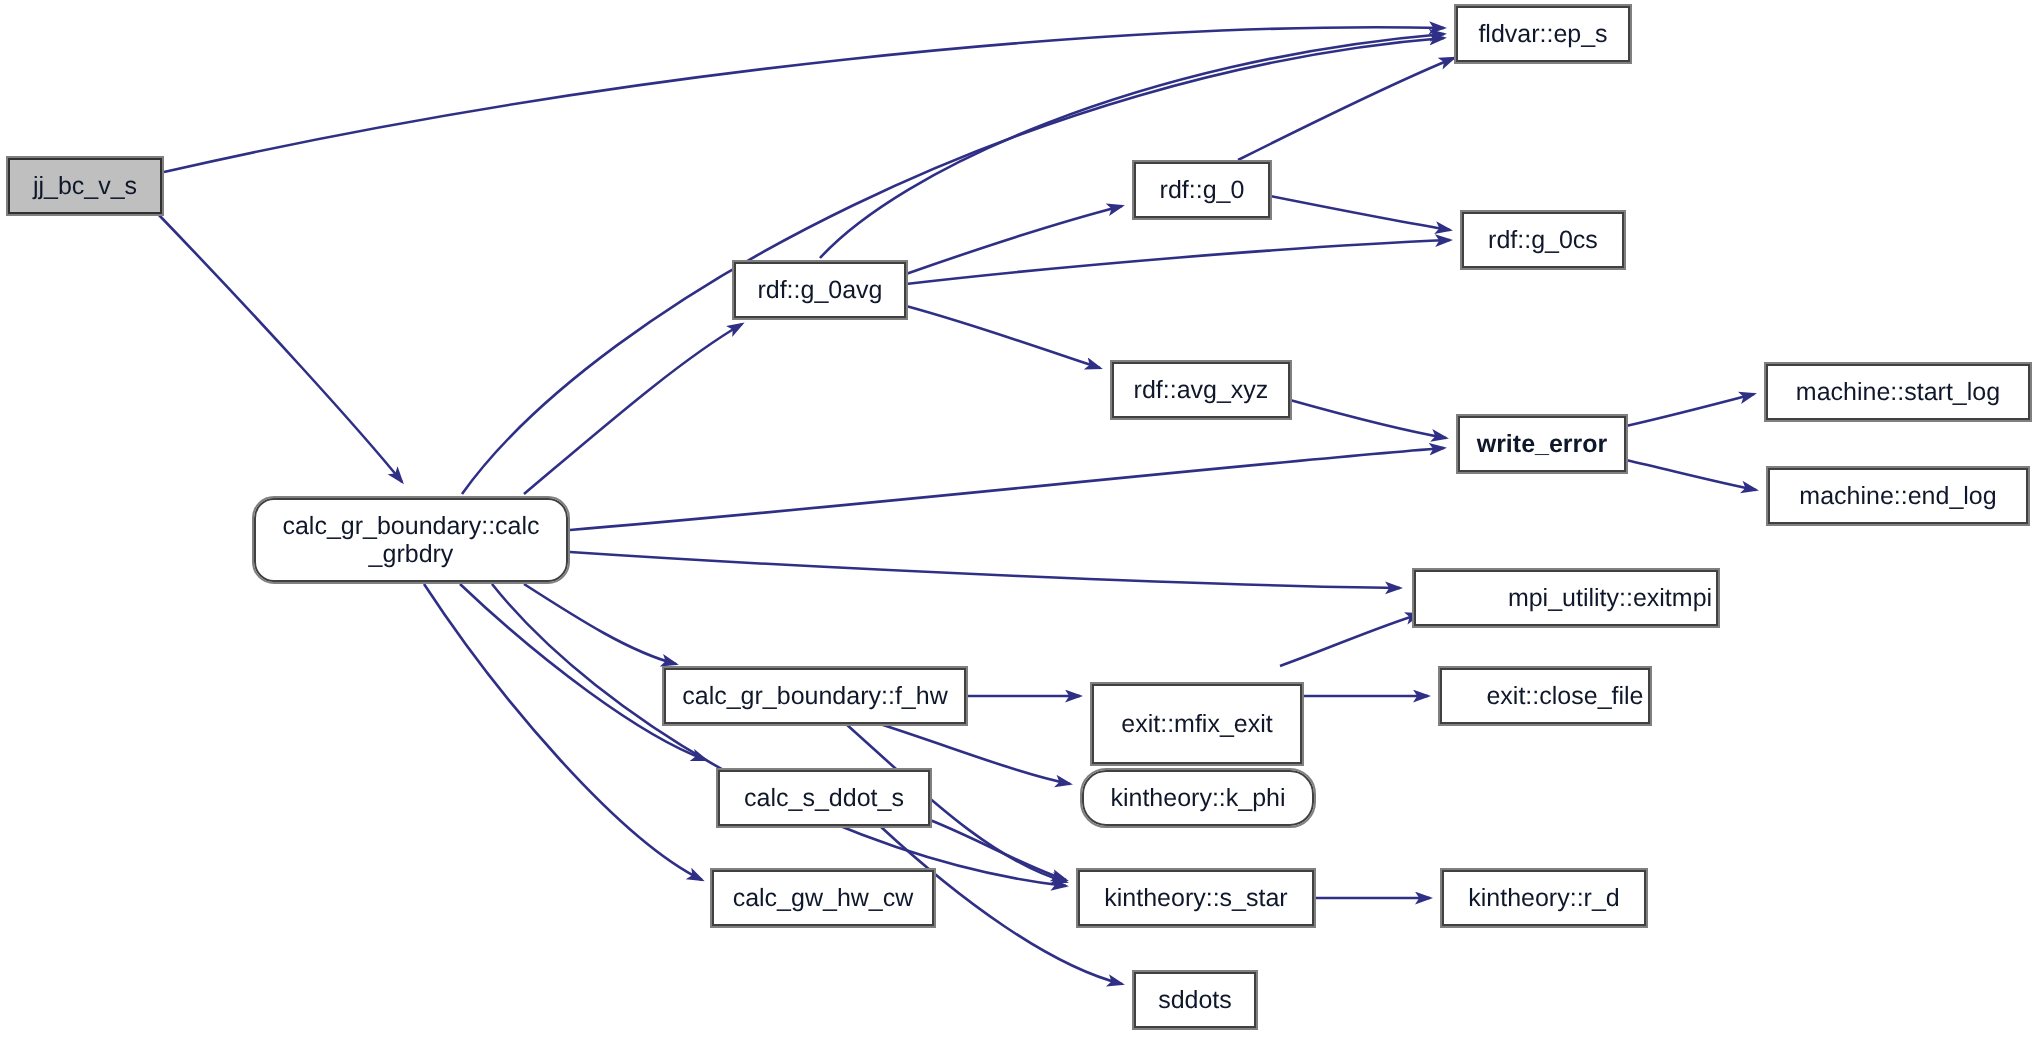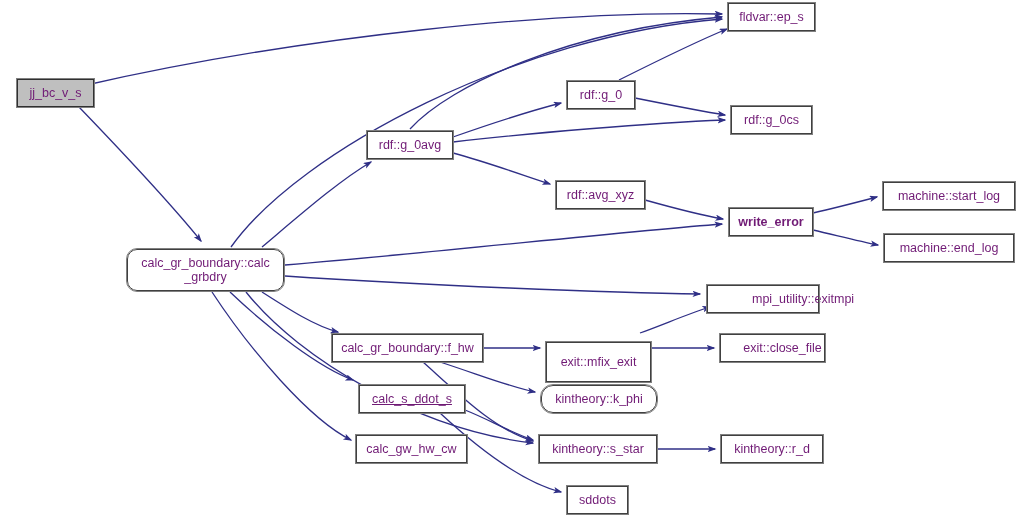--- a/index.html
+++ b/index.html
@@ -30,21 +30,21 @@
     background: #ffffff;
     border: 1px solid #404040;
     outline: 1px solid #808080;
     outline-offset: 0px;
     display: flex;
     align-items: center;
     justify-content: center;
     text-align: center;
     font-size: 12.5px;
     line-height: 14px;
-    color: #701a75;
+    color: #0f172a;
     letter-spacing: 0px;
     white-space: pre-line;
     z-index: 5;
   }
   .node.current {
     background: #bfbfbf;
     border: 1px solid #303030;
   }
   .node-label {
     display: block;
@@ -86,35 +86,35 @@
         <path d="M 440,362 C 480,375 510,387 535,392" fill="none" stroke="#2f2f86" stroke-width="1.3" marker-end="url(#arrowhead)"></path>
         <path d="M 423,362 C 460,395 495,430 533,441" fill="none" stroke="#2f2f86" stroke-width="1.3" marker-end="url(#arrowhead)"></path>
         <path d="M 651,348 L 714,348" fill="none" stroke="#2f2f86" stroke-width="1.3" marker-end="url(#arrowhead)"></path>
         <path d="M 640,333 C 665,324 690,313 710,307" fill="none" stroke="#2f2f86" stroke-width="1.3" marker-end="url(#arrowhead)"></path>
         <path d="M 465,410 C 490,420 512,433 533,440" fill="none" stroke="#2f2f86" stroke-width="1.3" marker-end="url(#arrowhead)"></path>
         <path d="M 440,413 C 480,450 525,483 561,492" fill="none" stroke="#2f2f86" stroke-width="1.3" marker-end="url(#arrowhead)"></path>
         <path d="M 657,449 L 715,449" fill="none" stroke="#2f2f86" stroke-width="1.3" marker-end="url(#arrowhead)"></path>
       </g>
   </svg>
   <div id="node-group">
-      <div class="node current" style="left: 17px; top: 79px; width: 77px; height: 28px;"><span class="node-label">jj_bc_v_s</span></div>
+      <div class="node current" style="left: 4px; top: 79px; width: 77px; height: 28px;"><span class="node-label">jj_bc_v_s</span></div>
       <div class="node" style="left: 127px; top: 249px; width: 157px; height: 42px; border-radius: 10px;"><span class="node-label">calc_gr_boundary::calc
 _grbdry</span></div>
       <div class="node" style="left: 367px; top: 131px; width: 86px; height: 28px;"><span class="node-label">rdf::g_0avg</span></div>
       <div class="node" style="left: 567px; top: 81px; width: 68px; height: 28px;"><span class="node-label">rdf::g_0</span></div>
       <div class="node" style="left: 731px; top: 106px; width: 81px; height: 28px;"><span class="node-label">rdf::g_0cs</span></div>
       <div class="node" style="left: 728px; top: 3px; width: 87px; height: 28px;"><span class="node-label">fldvar::ep_s</span></div>
       <div class="node" style="left: 556px; top: 181px; width: 89px; height: 28px;"><span class="node-label">rdf::avg_xyz</span></div>
       <div class="node" style="left: 729px; top: 208px; width: 84px; height: 28px; font-weight: bold;"><span class="node-label">write_error</span></div>
       <div class="node" style="left: 883px; top: 182px; width: 132px; height: 28px;"><span class="node-label">machine::start_log</span></div>
       <div class="node" style="left: 884px; top: 234px; width: 130px; height: 28px;"><span class="node-label">machine::end_log</span></div>
-      <div class="node" style="left: 707px; top: 285px; width: 112px; height: 28px; padding-left: 44px;"><span class="node-label">mpi_utility::exitmpi</span></div>
+      <div class="node" style="left: 707px; top: 285px; width: 152px; height: 28px; padding-left: 44px;"><span class="node-label">mpi_utility::exitmpi</span></div>
       <div class="node" style="left: 332px; top: 334px; width: 151px; height: 28px;"><span class="node-label">calc_gr_boundary::f_hw</span></div>
       <div class="node" style="left: 546px; top: 342px; width: 105px; height: 40px;"><span class="node-label">exit::mfix_exit</span></div>
       <div class="node" style="left: 720px; top: 334px; width: 105px; height: 28px; padding-left: 20px;"><span class="node-label">exit::close_file</span></div>
-      <div class="node" style="left: 359px; top: 385px; width: 106px; height: 28px; text-decoration: underline;"><span class="node-label">calc_s_ddot_s</span></div>
+      <div class="node" style="left: 359px; top: 385px; width: 106px; height: 28px;"><span class="node-label">calc_s_ddot_s</span></div>
       <div class="node" style="left: 541px; top: 385px; width: 116px; height: 28px; border-radius: 12px;"><span class="node-label">kintheory::k_phi</span></div>
       <div class="node" style="left: 356px; top: 435px; width: 111px; height: 28px;"><span class="node-label">calc_gw_hw_cw</span></div>
       <div class="node" style="left: 539px; top: 435px; width: 118px; height: 28px;"><span class="node-label">kintheory::s_star</span></div>
       <div class="node" style="left: 721px; top: 435px; width: 102px; height: 28px;"><span class="node-label">kintheory::r_d</span></div>
       <div class="node" style="left: 567px; top: 486px; width: 61px; height: 28px;"><span class="node-label">sddots</span></div>
     </div>
 </div>
 
 </body></html>

